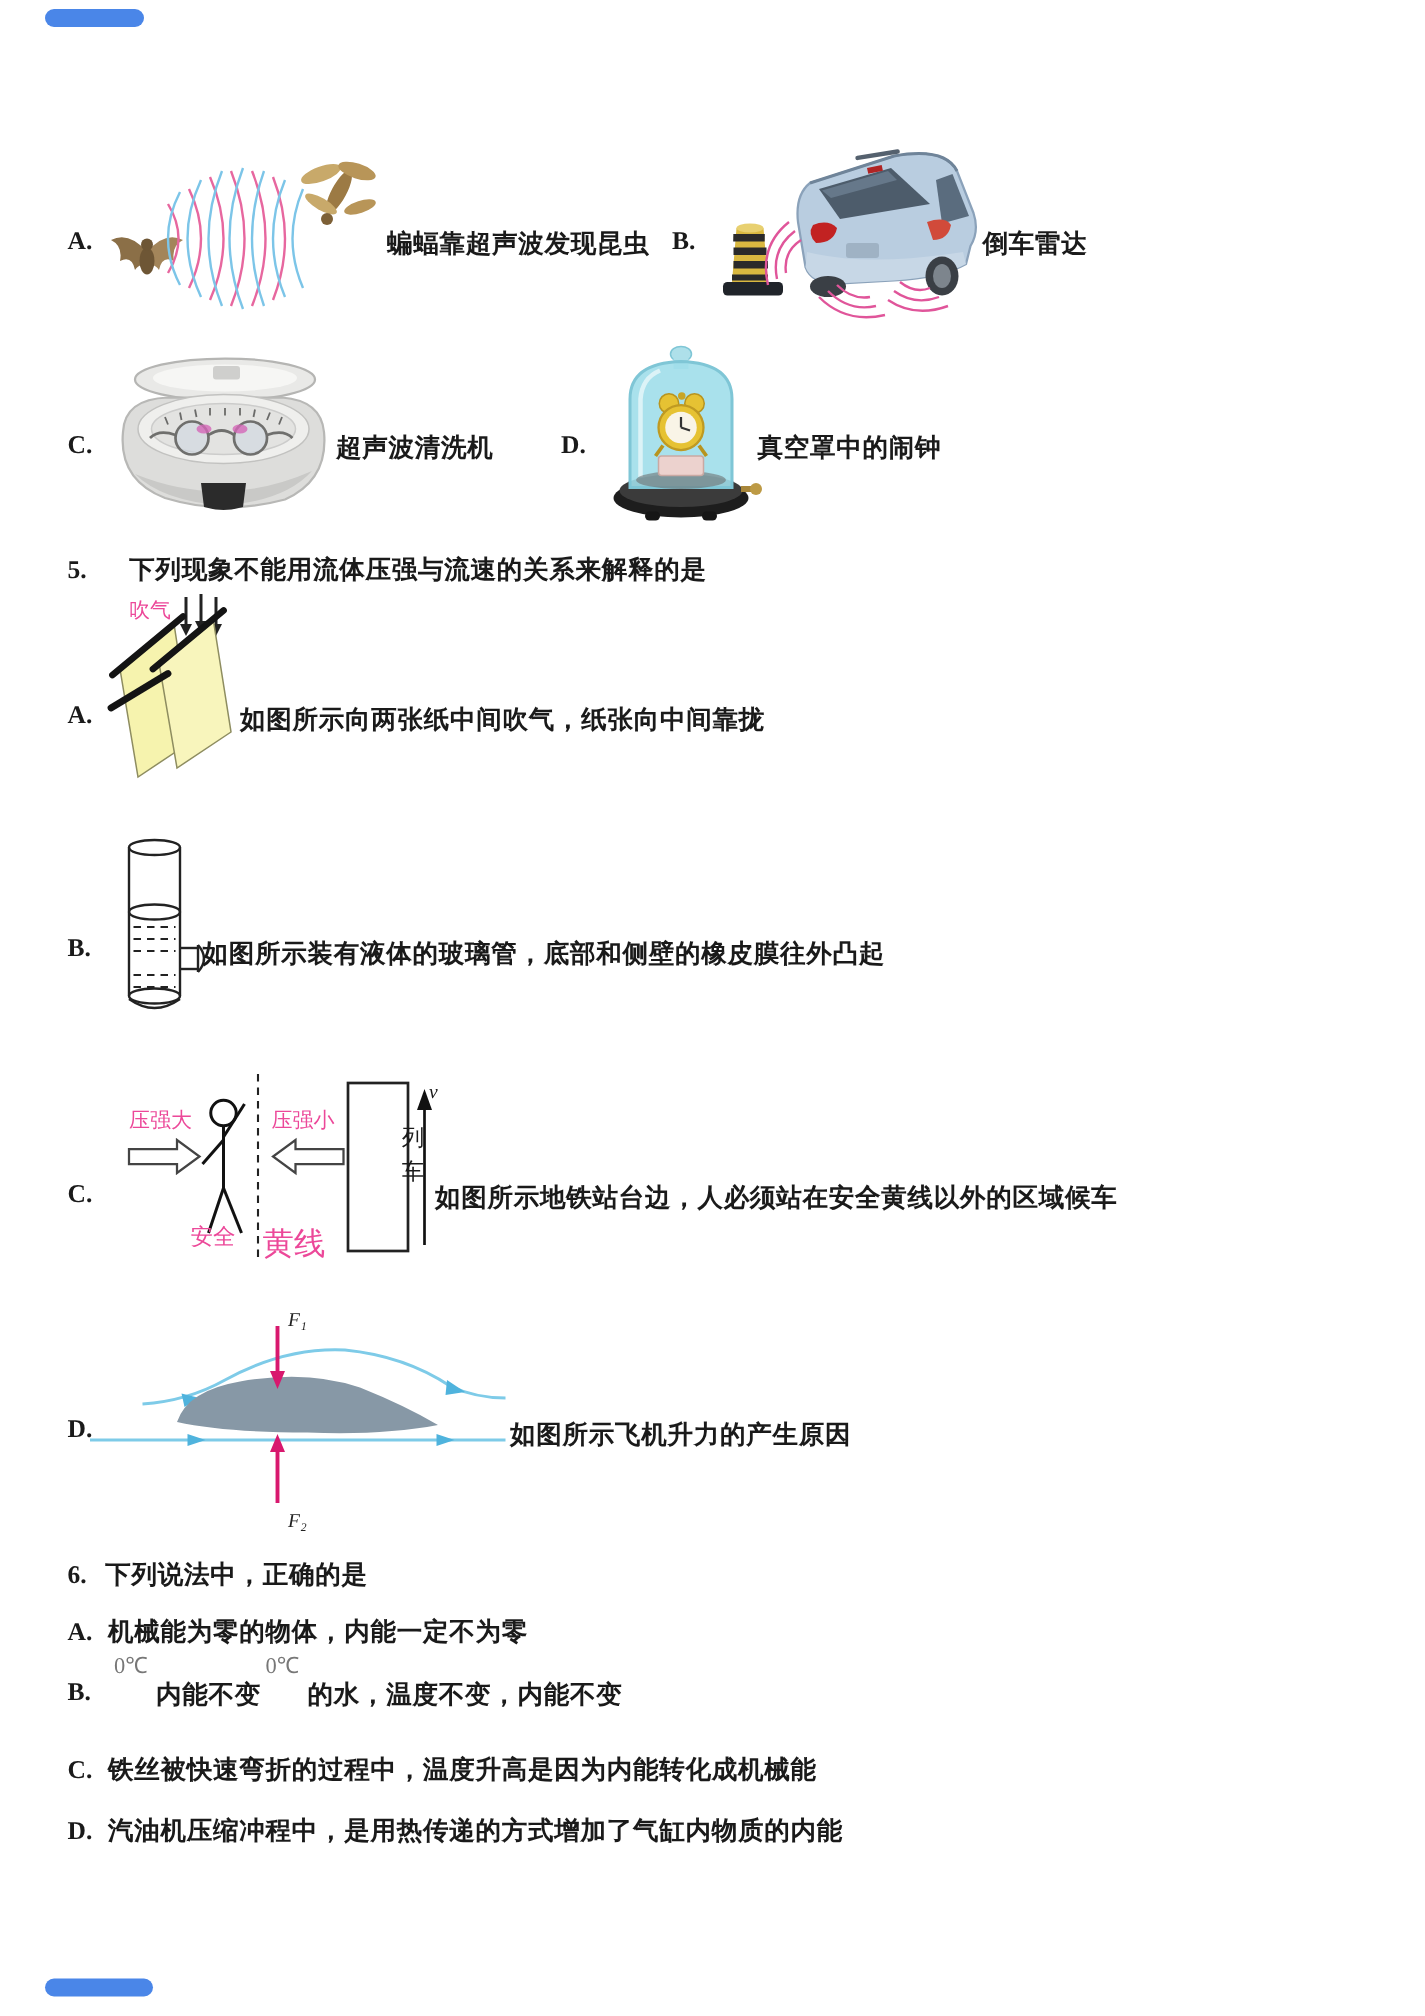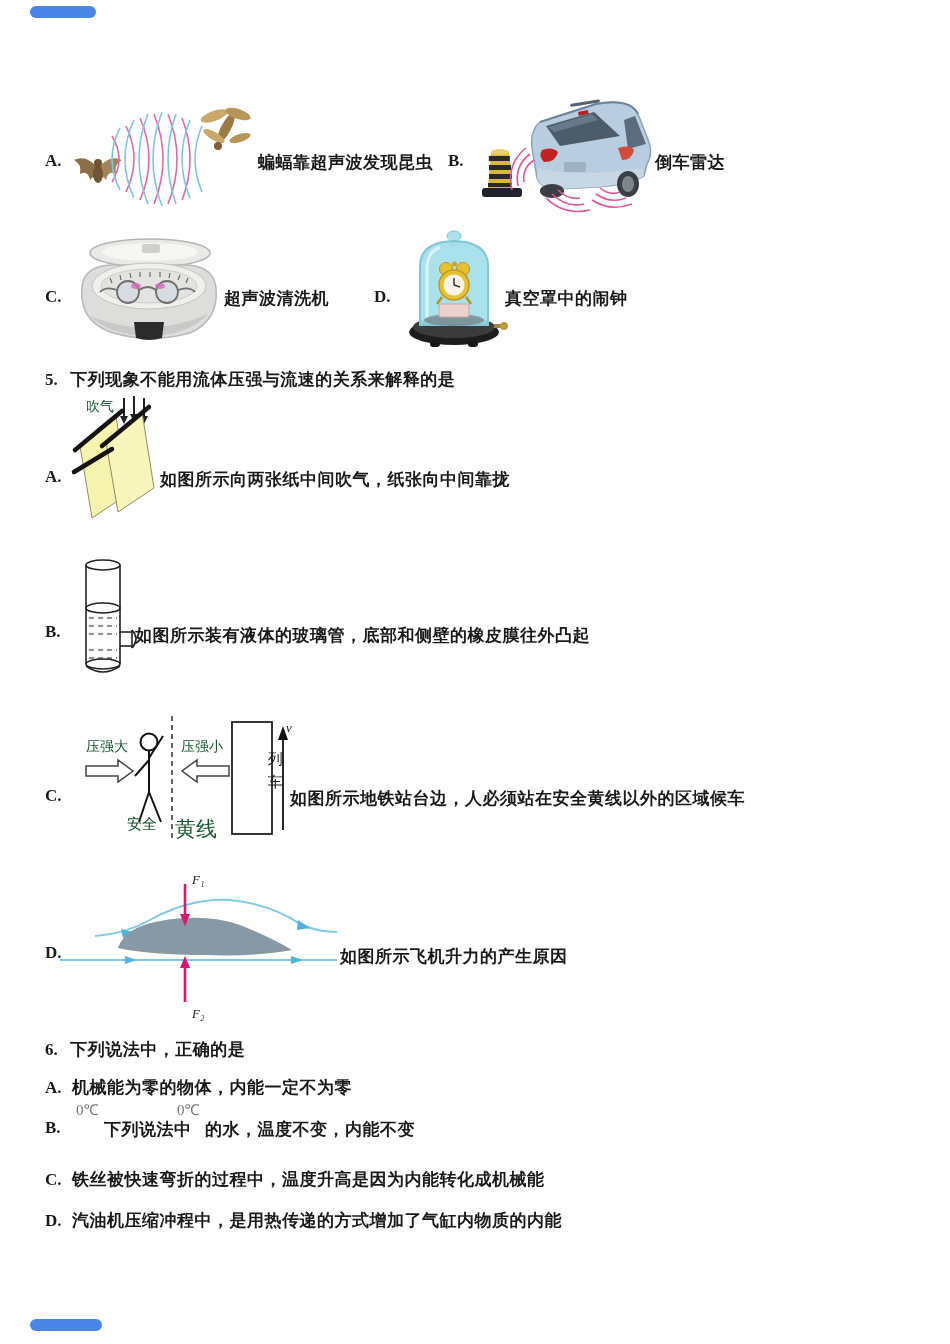--- a/index.html
+++ b/index.html
@@ -1,21 +1,21 @@
 <!DOCTYPE html>
 <html><head>
 <meta charset="utf-8">
 <style>
   html,body{margin:0;padding:0;background:#ffffff;}
   #page{position:relative;width:950px;height:1344px;background:#ffffff;overflow:hidden;
         font-family:"Liberation Sans",sans-serif;color:#1a1a1a;}
   .abs{position:absolute;white-space:nowrap;}
   .letter{font-family:"Liberation Serif",serif;font-weight:bold;font-size:17px;}
   .cn{font-weight:bold;font-size:17px;letter-spacing:.5px;}
-  .figlabel{font-weight:normal;font-size:14px;color:#14532d;}
+  .figlabel{font-weight:normal;font-size:14px;color:#ec4899;}
   .italab{font-family:"Liberation Serif",serif;font-style:italic;font-size:13px;color:#1a1a1a;}
   .f-lab{font-family:"Liberation Serif",serif;font-style:italic;font-size:13px;color:#222;}
   .temp{font-family:"Liberation Serif",serif;font-weight:normal;font-size:15px;color:#777;}
   .vert{width:1.1em;word-break:break-all;line-height:1.5;white-space:normal;text-align:center;
         font-weight:normal;font-size:15px;}
   .decorbar{position:absolute;background:#4a86e8;border-radius:6px;}
   svg{position:absolute;overflow:visible;}
 </style>
 </head>
 <body>
@@ -188,21 +188,21 @@
       </g>
 
       <ellipse cx="52" cy="92" rx="30" ry="6" fill="#6a6a6a" opacity="0.55"></ellipse>
       <rect x="37" y="76" width="30" height="13" rx="2" fill="#ecd2ce" stroke="#c9a9a3"></rect>
     </g>
   </svg>
   <span class="abs cn" style="left:505px;top:287px;">真空罩中的闹钟</span>
 
   <span class="abs" style="left:45px;top:368px;">
     <span class="letter">5.</span>
-    <span class="cn" style="margin-left:8px;">下列现象不能用流体压强与流速的关系来解释的是</span>
+    <span class="cn" style="margin-left:24px;">下列现象不能用流体压强与流速的关系来解释的是</span>
   </span>
 
   <span class="abs figlabel" style="left:86px;top:398px;">吹气</span>
   <svg style="left:72px;top:394px;" width="100" height="140" viewBox="0 0 100 140">
 
     <g stroke="#222" stroke-width="2">
       <line x1="52" y1="4" x2="52" y2="24"></line>
         <path d="M48,22 L52,30 L56,22 Z" fill="#222" stroke="none"></path>
       <line x1="62" y1="2" x2="62" y2="22"></line>
         <path d="M58,20 L62,28 L66,20 Z" fill="#222" stroke="none"></path>
@@ -316,21 +316,21 @@
     <span class="cn" style="margin-left:8px;">下列说法中，正确的是</span>
   </span>
 
   <span class="abs" style="left:45px;top:1076px;">
     <span class="letter">A.</span>
     <span class="cn" style="margin-left:6px;">机械能为零的物体，内能一定不为零</span>
   </span>
 
   <span class="abs letter" style="left:45px;top:1118px;">B.</span>
   <span class="abs temp" style="left:76px;top:1099px;">0℃</span>
-  <span class="abs cn" style="left:104px;top:1118px;">下列说法中</span>
+  <span class="abs cn" style="left:104px;top:1118px;">内能不变</span>
   <span class="abs temp" style="left:177px;top:1099px;">0℃</span>
   <span class="abs cn" style="left:205px;top:1118px;">的水，温度不变，内能不变</span>
 
   <span class="abs" style="left:45px;top:1209px;">
     <span class="letter">D.</span>
     <span class="cn" style="margin-left:6px;">汽油机压缩冲程中，是用热传递的方式增加了气缸内物质的内能</span>
   </span>
 
   <span class="abs" style="left:45px;top:1168px;">
     <span class="letter">C.</span>

